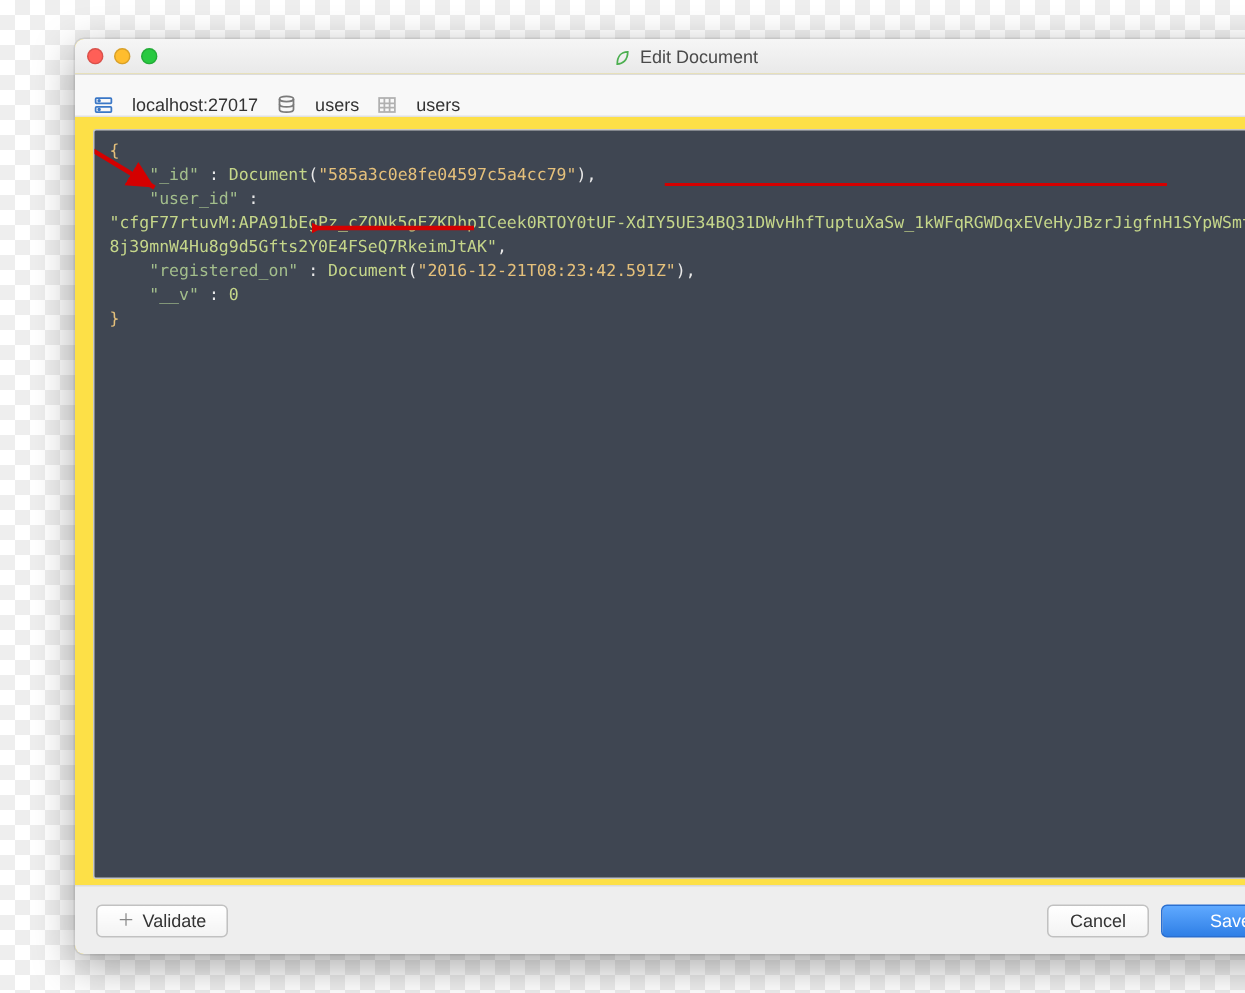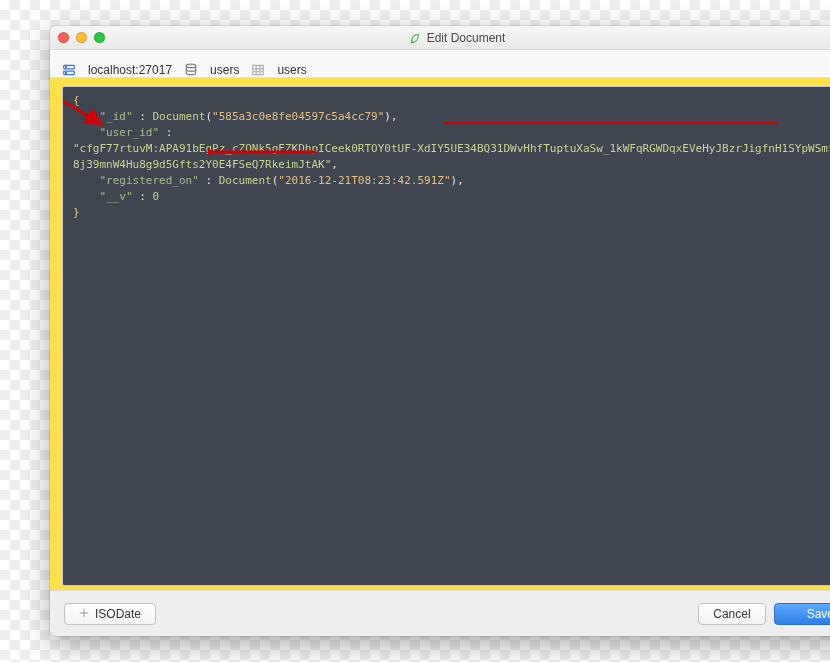--- a/index.html
+++ b/index.html
@@ -201,21 +201,21 @@
     </svg>
   </div>
 
   <div class="footer">
     <button class="btn btn-validate">
       <span>
         <svg width="10" height="10" viewBox="0 0 24 24" fill="none" stroke="#888" stroke-width="2">
             <path d="M12 2v20M2 12h20"></path>
           </svg>
       </span>
-      <span>ISODate</span>
+      <span>Validate</span>
     </button>
     <div class="spacer"></div>
     <button class="btn">
       <span>Cancel</span>
     </button>
     <button class="btn primary">
       <span>Save</span>
     </button>
   </div>
 

